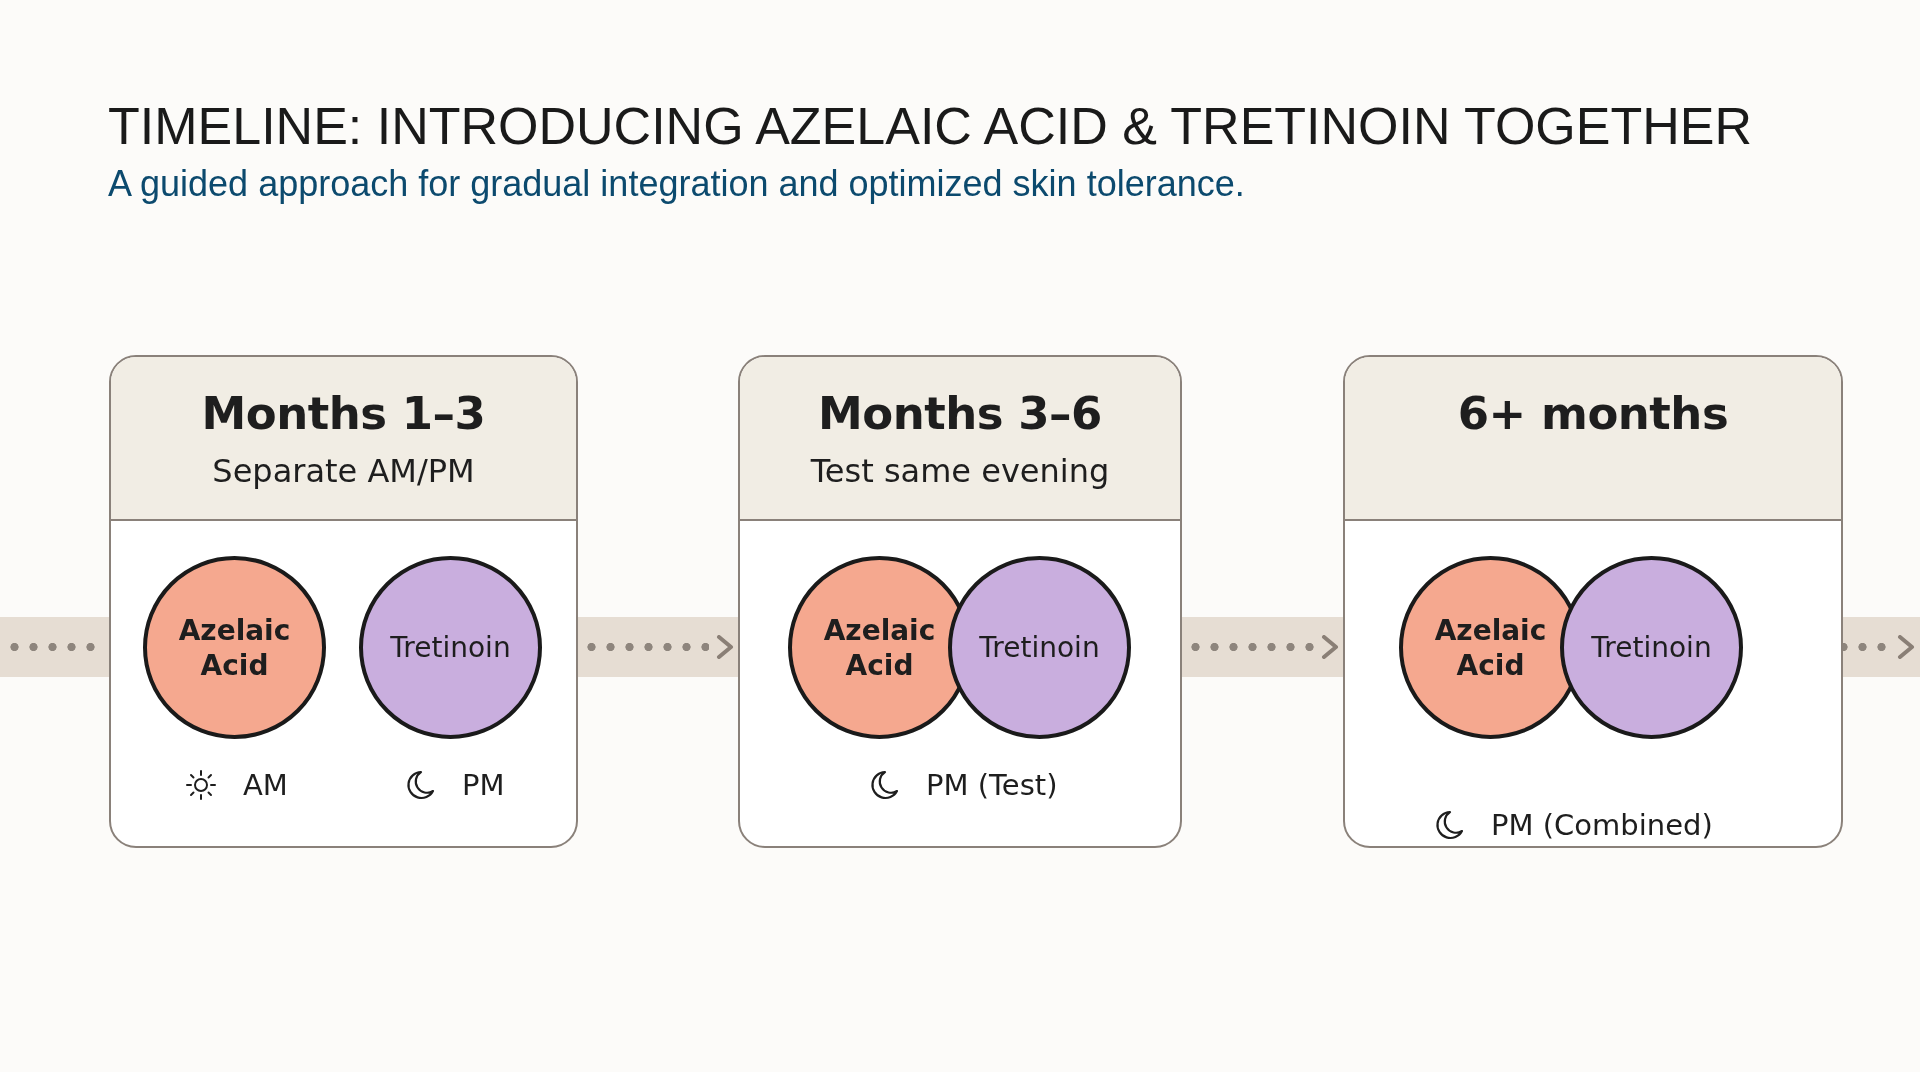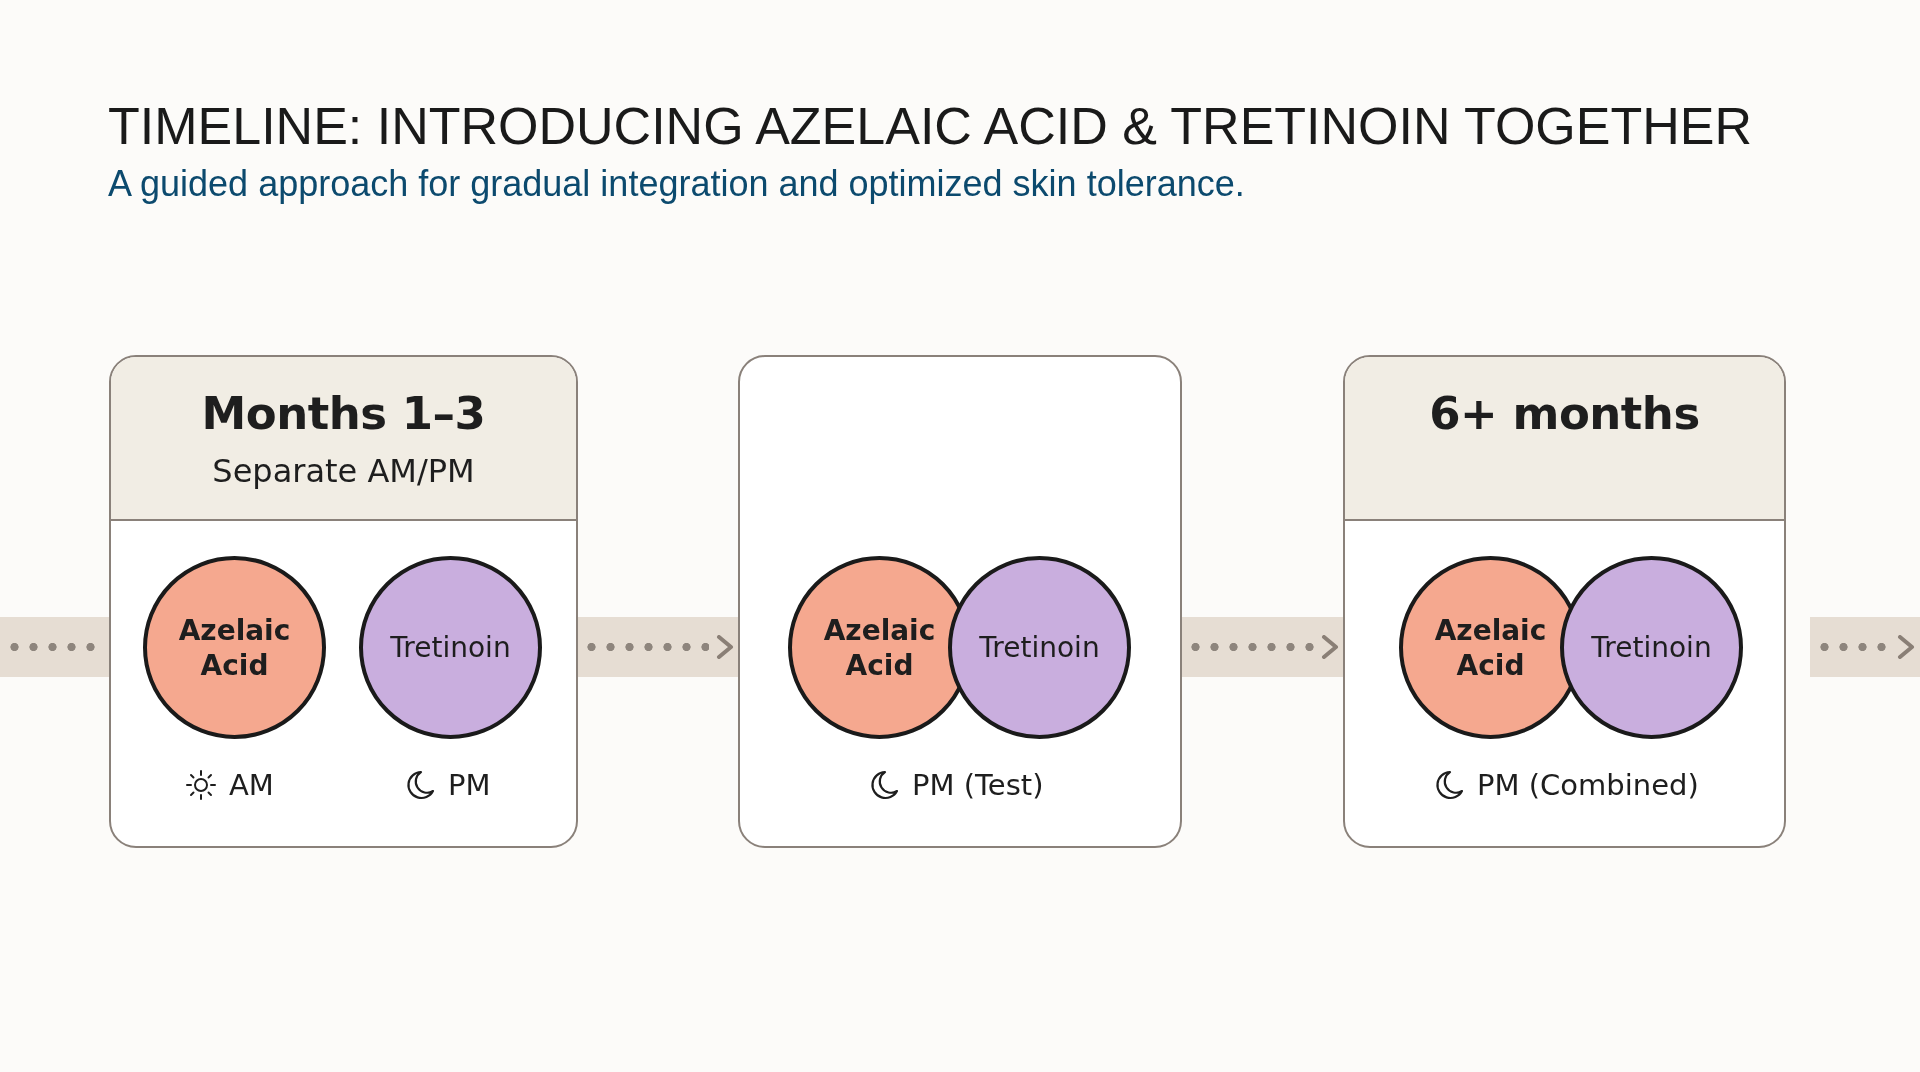--- a/index.html
+++ b/index.html
@@ -58,21 +58,21 @@
       position: absolute; width: 183px; height: 183px; border-radius: 50%;
       border: 4px solid #1A1A1A; box-sizing: border-box;
       display: flex; align-items: center; justify-content: center;
       text-align: center; font-family: "DejaVu Sans", sans-serif;
       font-size: 28px; line-height: 35px; color: #1E1E1E;
     }
     .circle.aa { background: #F5A88F; font-weight: bold; }
     .circle.tr { background: #C9AEDE; }
     .caption {
       position: absolute; top: 408px; height: 40px;
-      display: flex; align-items: center; gap: 12px;
+      display: flex; align-items: center; gap: 26px;
       font-family: "DejaVu Sans", sans-serif; font-size: 29px; color: #1E1E1E;
       white-space: nowrap;
     }
     .caption svg { display: block; }
   </style>
 </head>
 <body>
 
 <div class="title">TIMELINE: INTRODUCING AZELAIC ACID &amp; TRETINOIN TOGETHER</div>
 <div class="subtitle">A guided approach for gradual integration and optimized skin tolerance.</div>
@@ -128,43 +128,47 @@
   </div>
   <div class="caption" style="left:295px;">
     <svg width="30" height="32" viewBox="0 0 30 32">
       <path d="M15 3 A13 13 0 1 0 27 22 A10 10 0 0 1 15 3 Z" fill="none" stroke="#1E1E1E" stroke-width="2.2" stroke-linejoin="round"></path>
     </svg>
     <span>PM</span>
   </div>
 </div>
 
 <div class="card" style="left:738px; width:444px;">
+  <div class="card-head">
+    <div class="card-title">Months 3–6</div>
+    <div class="card-sub">Test same evening</div>
+  </div>
   <div class="circle aa" style="left:48px; top:199px;">
     <div><span>Azelaic</span><br><span>Acid</span></div>
   </div>
   <div class="circle tr" style="left:208px; top:199px;">
     <span>Tretinoin</span>
   </div>
   <div class="caption" style="left:130px;">
     <svg width="30" height="32" viewBox="0 0 30 32">
       <path d="M15 3 A13 13 0 1 0 27 22 A10 10 0 0 1 15 3 Z" fill="none" stroke="#1E1E1E" stroke-width="2.2" stroke-linejoin="round"></path>
     </svg>
     <span>PM (Test)</span>
   </div>
 </div>
 
-<div class="card" style="left:1343px; width:443px;">
+<div class="card" style="left:1343px; width:500px;">
   <div class="card-head">
     <div class="card-title">6+ months</div>
   </div>
   <div class="circle aa" style="left:54px; top:199px;">
     <div><span>Azelaic</span><br><span>Acid</span></div>
   </div>
   <div class="circle tr" style="left:215px; top:199px;">
     <span>Tretinoin</span>
   </div>
-  <div class="caption" style="left:90px;">
+  <div class="caption" style="left:90px;margin-top:40px;">
     <svg width="30" height="32" viewBox="0 0 30 32">
       <path d="M15 3 A13 13 0 1 0 27 22 A10 10 0 0 1 15 3 Z" fill="none" stroke="#1E1E1E" stroke-width="2.2" stroke-linejoin="round"></path>
     </svg>
     <span>PM (Combined)</span>
   </div>
 </div>
 
 </body></html>

